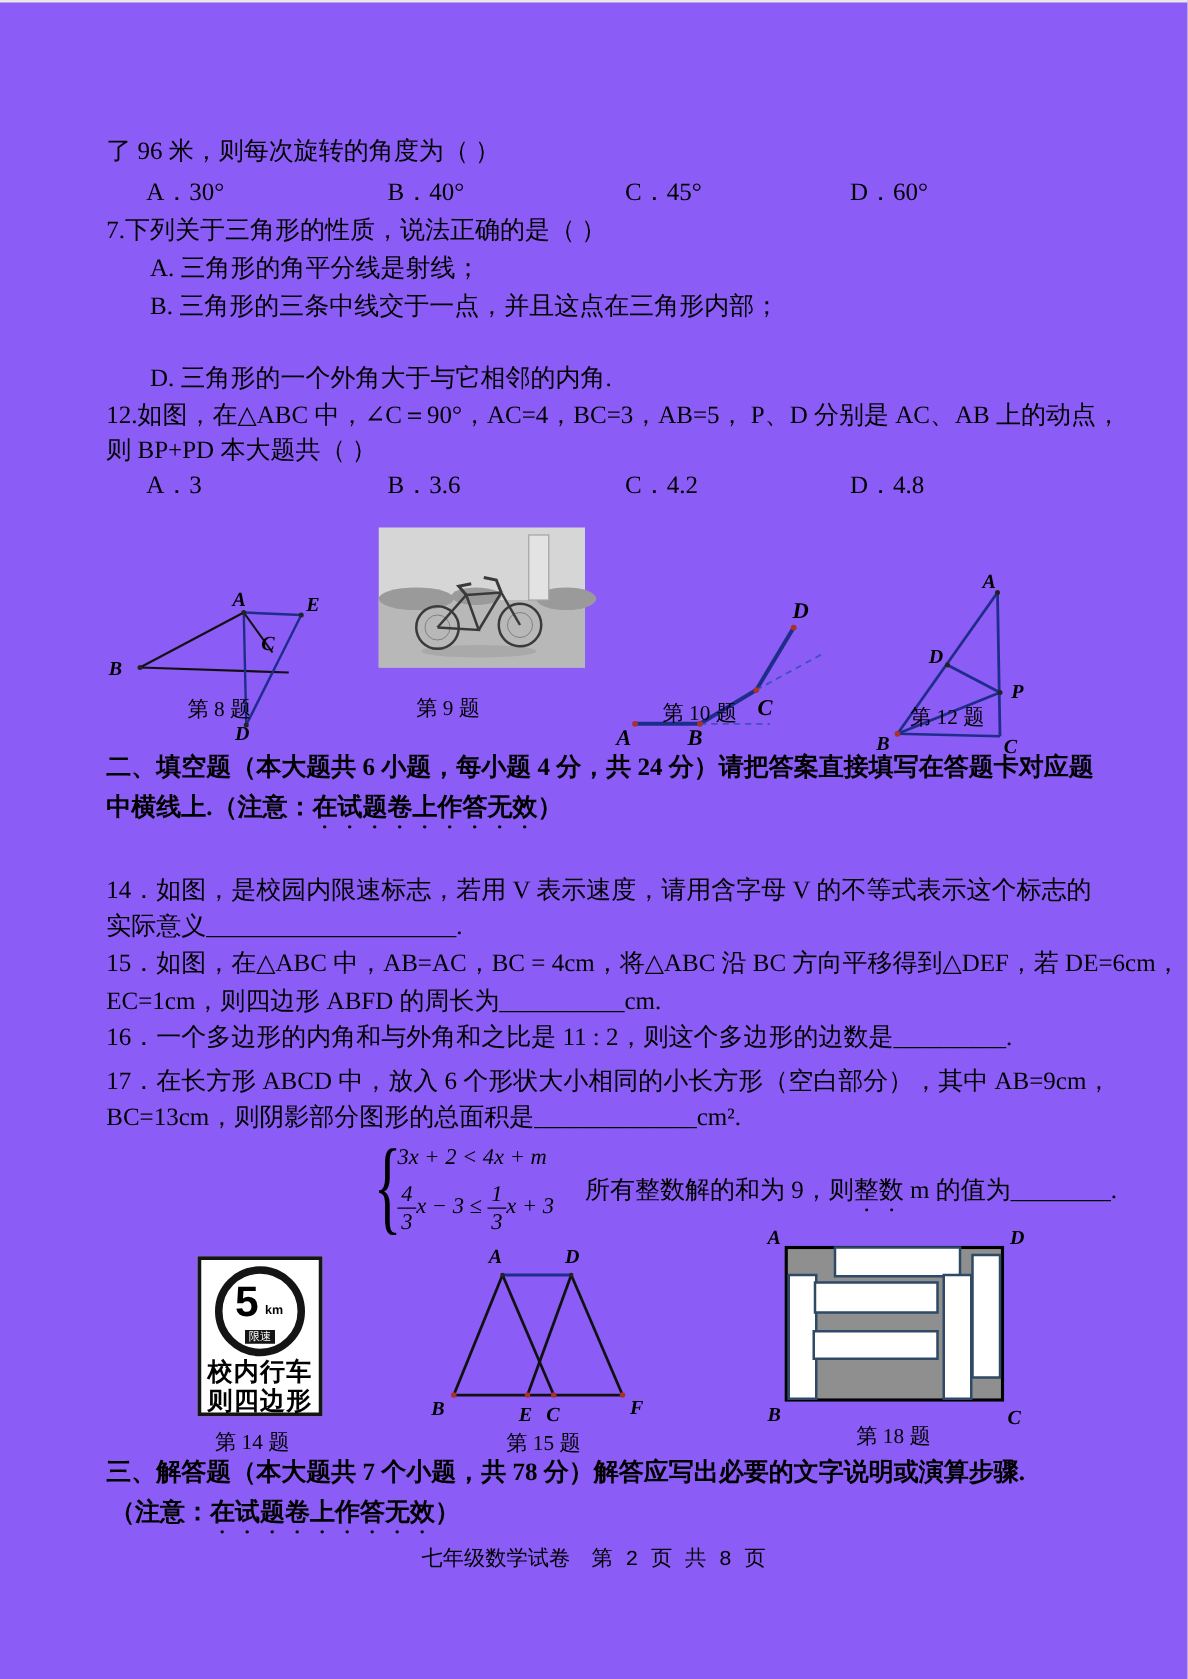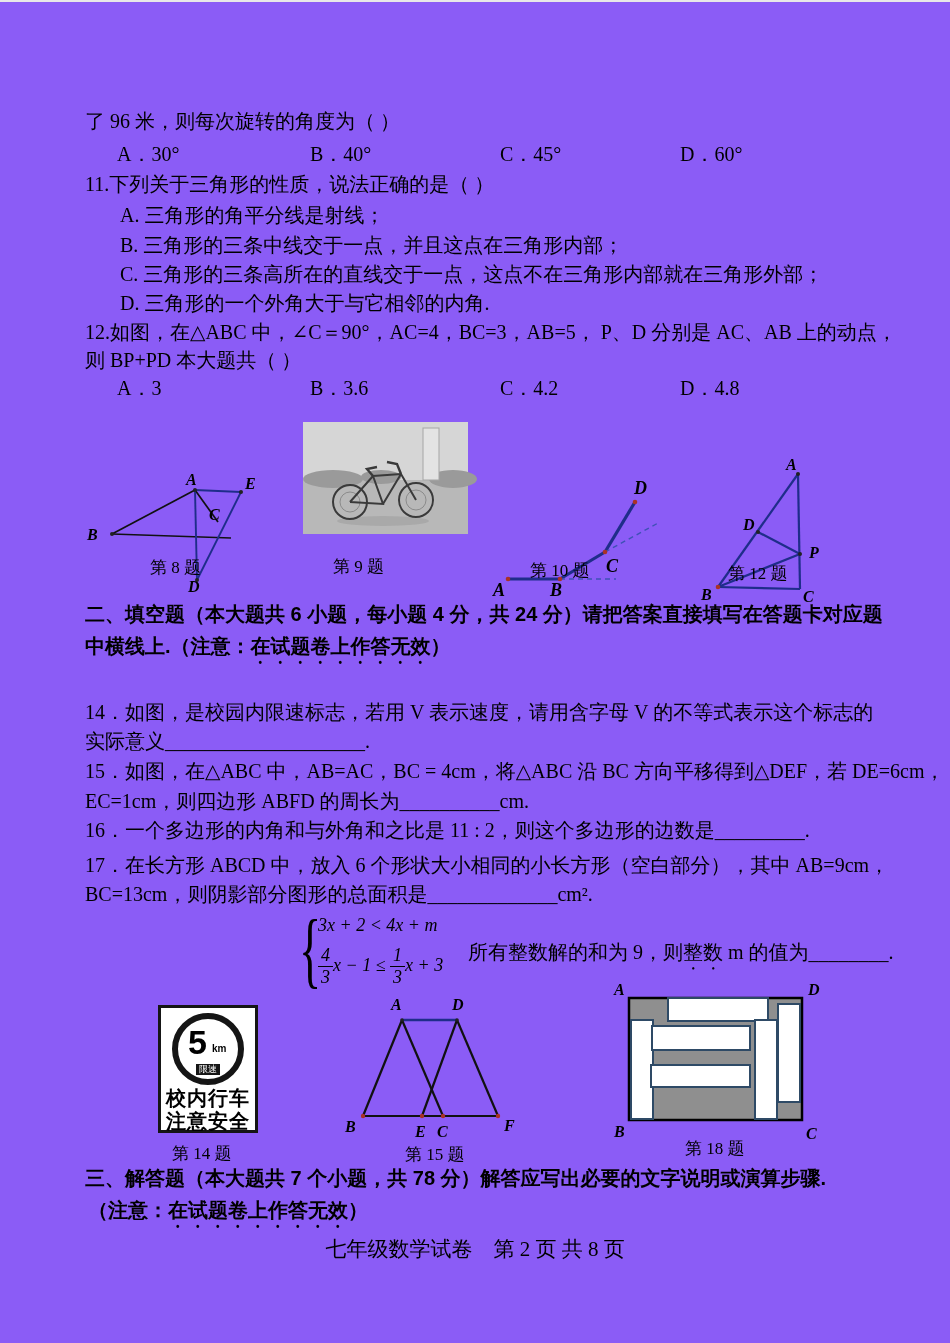--- a/index.html
+++ b/index.html
@@ -1,21 +1,21 @@
 <!DOCTYPE html>
 <html><head>
 <meta charset="utf-8">
 <style>
   html,body{margin:0;padding:0;background:#e8e8e8;}
   .page{
     position:relative;width:950px;height:1343px;background:#8b5cf6;margin:2px auto;
     font-family:"Liberation Serif","DejaVu Serif",serif;color:#000;overflow:hidden;
   }
   .line{position:absolute;font-size:20px;white-space:nowrap;line-height:24px;}
-  .hdr{font-family:Liberation Sans, sans-serif;font-weight:700;}
+  .hdr{font-family:Liberation Serif, serif;font-weight:700;}
   .mi{font-style:italic;}
   .emph{
     -webkit-text-emphasis:filled dot #000;-webkit-text-emphasis-position:under;
     text-emphasis:filled dot #000;text-emphasis-position:under right;
   }
   .cap{position:absolute;font-size:17px;white-space:nowrap;}
   .brace{
     position:absolute;font-size:84px;line-height:84px;font-weight:400;
     transform:scaleX(.55);transform-origin:left top;
   }
@@ -25,37 +25,36 @@
   .mrow{position:absolute;font-size:18px;white-space:nowrap;}
   svg{position:absolute;overflow:visible;}
   svg text{font-family:"Liberation Serif","DejaVu Serif",serif;font-style:italic;font-weight:700;font-size:16px;fill:#000;}
   
   .sign{position:absolute;left:158px;top:1003px;width:100px;height:128px;border:3px solid #151515;background:#fff;box-sizing:border-box;}
   .sign-circle{position:relative;width:60px;height:60px;border:6px solid #151515;border-radius:50%;margin:5px auto 2px;}
   .sign-5{position:absolute;left:10px;top:6px;font-size:34px;font-weight:700;font-family:"Liberation Sans",sans-serif;line-height:34px;}
   .sign-km{position:absolute;left:34px;top:24px;font-size:10px;font-weight:700;font-family:"Liberation Sans",sans-serif;}
   .sign-limit{position:absolute;left:50%;bottom:4px;transform:translateX(-50%);background:#151515;color:#fff;font-size:9px;line-height:11px;padding:0 3px;font-family:"Liberation Sans",sans-serif;white-space:nowrap;}
   .sign-txt{font-family:Liberation Serif, serif;font-weight:700;font-size:20px;line-height:23px;text-align:center;letter-spacing:1px;}
-  .footer{position:absolute;left:0;top:1233px;width:100%;text-align:center;font-size:21px;}
+  .footer{position:absolute;left:0;top:1233px;width:100%;text-align:center;font-size:17px;font-family:Liberation Mono, monospace;}
 </style>
 </head>
 <body>
 
 <div class="page">
 
   <div class="line" style="left:85px;top:107px">了 96 米，则每次旋转的角度为（        ）</div>
   <span class="line" style="left:117px;top:140px">A．30°</span>
   <span class="line" style="left:310px;top:140px">B．40°</span>
   <span class="line" style="left:500px;top:140px">C．45°</span>
   <span class="line" style="left:680px;top:140px">D．60°</span>
 
-  <div class="line" style="left:85px;top:170px">11.下列关于三角形的性质，说法正确的是（       ）</div>
+  <div class="line" style="left:85px;top:170px">7.下列关于三角形的性质，说法正确的是（       ）</div>
   <div class="line" style="left:120px;top:201px">A. 三角形的角平分线是射线；</div>
   <div class="line" style="left:120px;top:231px">B. 三角形的三条中线交于一点，并且这点在三角形内部；</div>
-  <div class="line" style="left:120px;top:260px">C. 三角形的三条高所在的直线交于一点，这点不在三角形内部就在三角形外部；</div>
   <div class="line" style="left:120px;top:289px">D. 三角形的一个外角大于与它相邻的内角.</div>
 
   <div class="line" style="left:85px;top:318px">12.如图，在△ABC 中，∠C＝90°，AC=4，BC=3，AB=5， P、D 分别是 AC、AB 上的动点，</div>
   <div class="line" style="left:85px;top:346px">则 BP+PD 本大题共（       ）</div>
   <span class="line" style="left:117px;top:374px">A．3</span>
   <span class="line" style="left:310px;top:374px">B．3.6</span>
   <span class="line" style="left:500px;top:374px">C．4.2</span>
   <span class="line" style="left:680px;top:374px">D．4.8</span>
 
   <svg style="left:85px;top:450px" width="175" height="140" viewBox="0 0 175 140">
@@ -160,32 +159,32 @@
   <div class="line" style="left:85px;top:787px">EC=1cm，则四边形 ABFD 的周长为__________cm.</div>
 
   <div class="line" style="left:85px;top:816px">16．一个多边形的内角和与外角和之比是 11 : 2，则这个多边形的边数是_________.</div>
 
   <div class="line" style="left:85px;top:851px">17．在长方形 ABCD 中，放入 6 个形状大小相同的小长方形（空白部分），其中 AB=9cm，</div>
   <div class="line" style="left:85px;top:880px">BC=13cm，则阴影部分图形的总面积是_____________cm².</div>
 
   <div class="brace" style="left:299px;top:906px">{</div>
   <div class="mrow mi" style="left:318px;top:913px">3x + 2 &lt; 4x + m</div>
   <div class="mrow" style="left:318px;top:944px">
-    <span class="frac"><span class="fnum">4</span><span class="fden">3</span></span><span class="mi">x − 1 ≤ </span><span class="frac"><span class="fnum">1</span><span class="fden">3</span></span><span class="mi">x + 3</span>
+    <span class="frac"><span class="fnum">4</span><span class="fden">3</span></span><span class="mi">x − 3 ≤ </span><span class="frac"><span class="fnum">1</span><span class="fden">3</span></span><span class="mi">x + 3</span>
   </div>
   <div class="line" style="left:468px;top:938px"><span>所有整数解的和为 9，则</span><span class="emph">整数</span><span> m 的值为________.</span></div>
 
   <div class="sign">
     <div class="sign-circle">
       <span class="sign-5">5</span>
       <span class="sign-km">km</span>
       <div class="sign-limit">限速</div>
     </div>
     <div class="sign-txt">校内行车</div>
-    <div class="sign-txt">注意安全</div>
+    <div class="sign-txt">则四边形</div>
   </div>
   <div class="cap" style="left:172px;top:1140px">第 14 题</div>
 
   <svg style="left:335px;top:990px" width="190" height="148" viewBox="0 0 190 148">
     <line x1="67" y1="28" x2="122" y2="28" stroke="#1f2d8a" stroke-width="2.4"></line>
     <g stroke="#111" stroke-width="2.2" fill="none">
       <line x1="67" y1="28" x2="28" y2="124"></line>
       <line x1="67" y1="28" x2="108" y2="124"></line>
       <line x1="122" y1="28" x2="87" y2="124"></line>
       <line x1="122" y1="28" x2="163" y2="124"></line>

